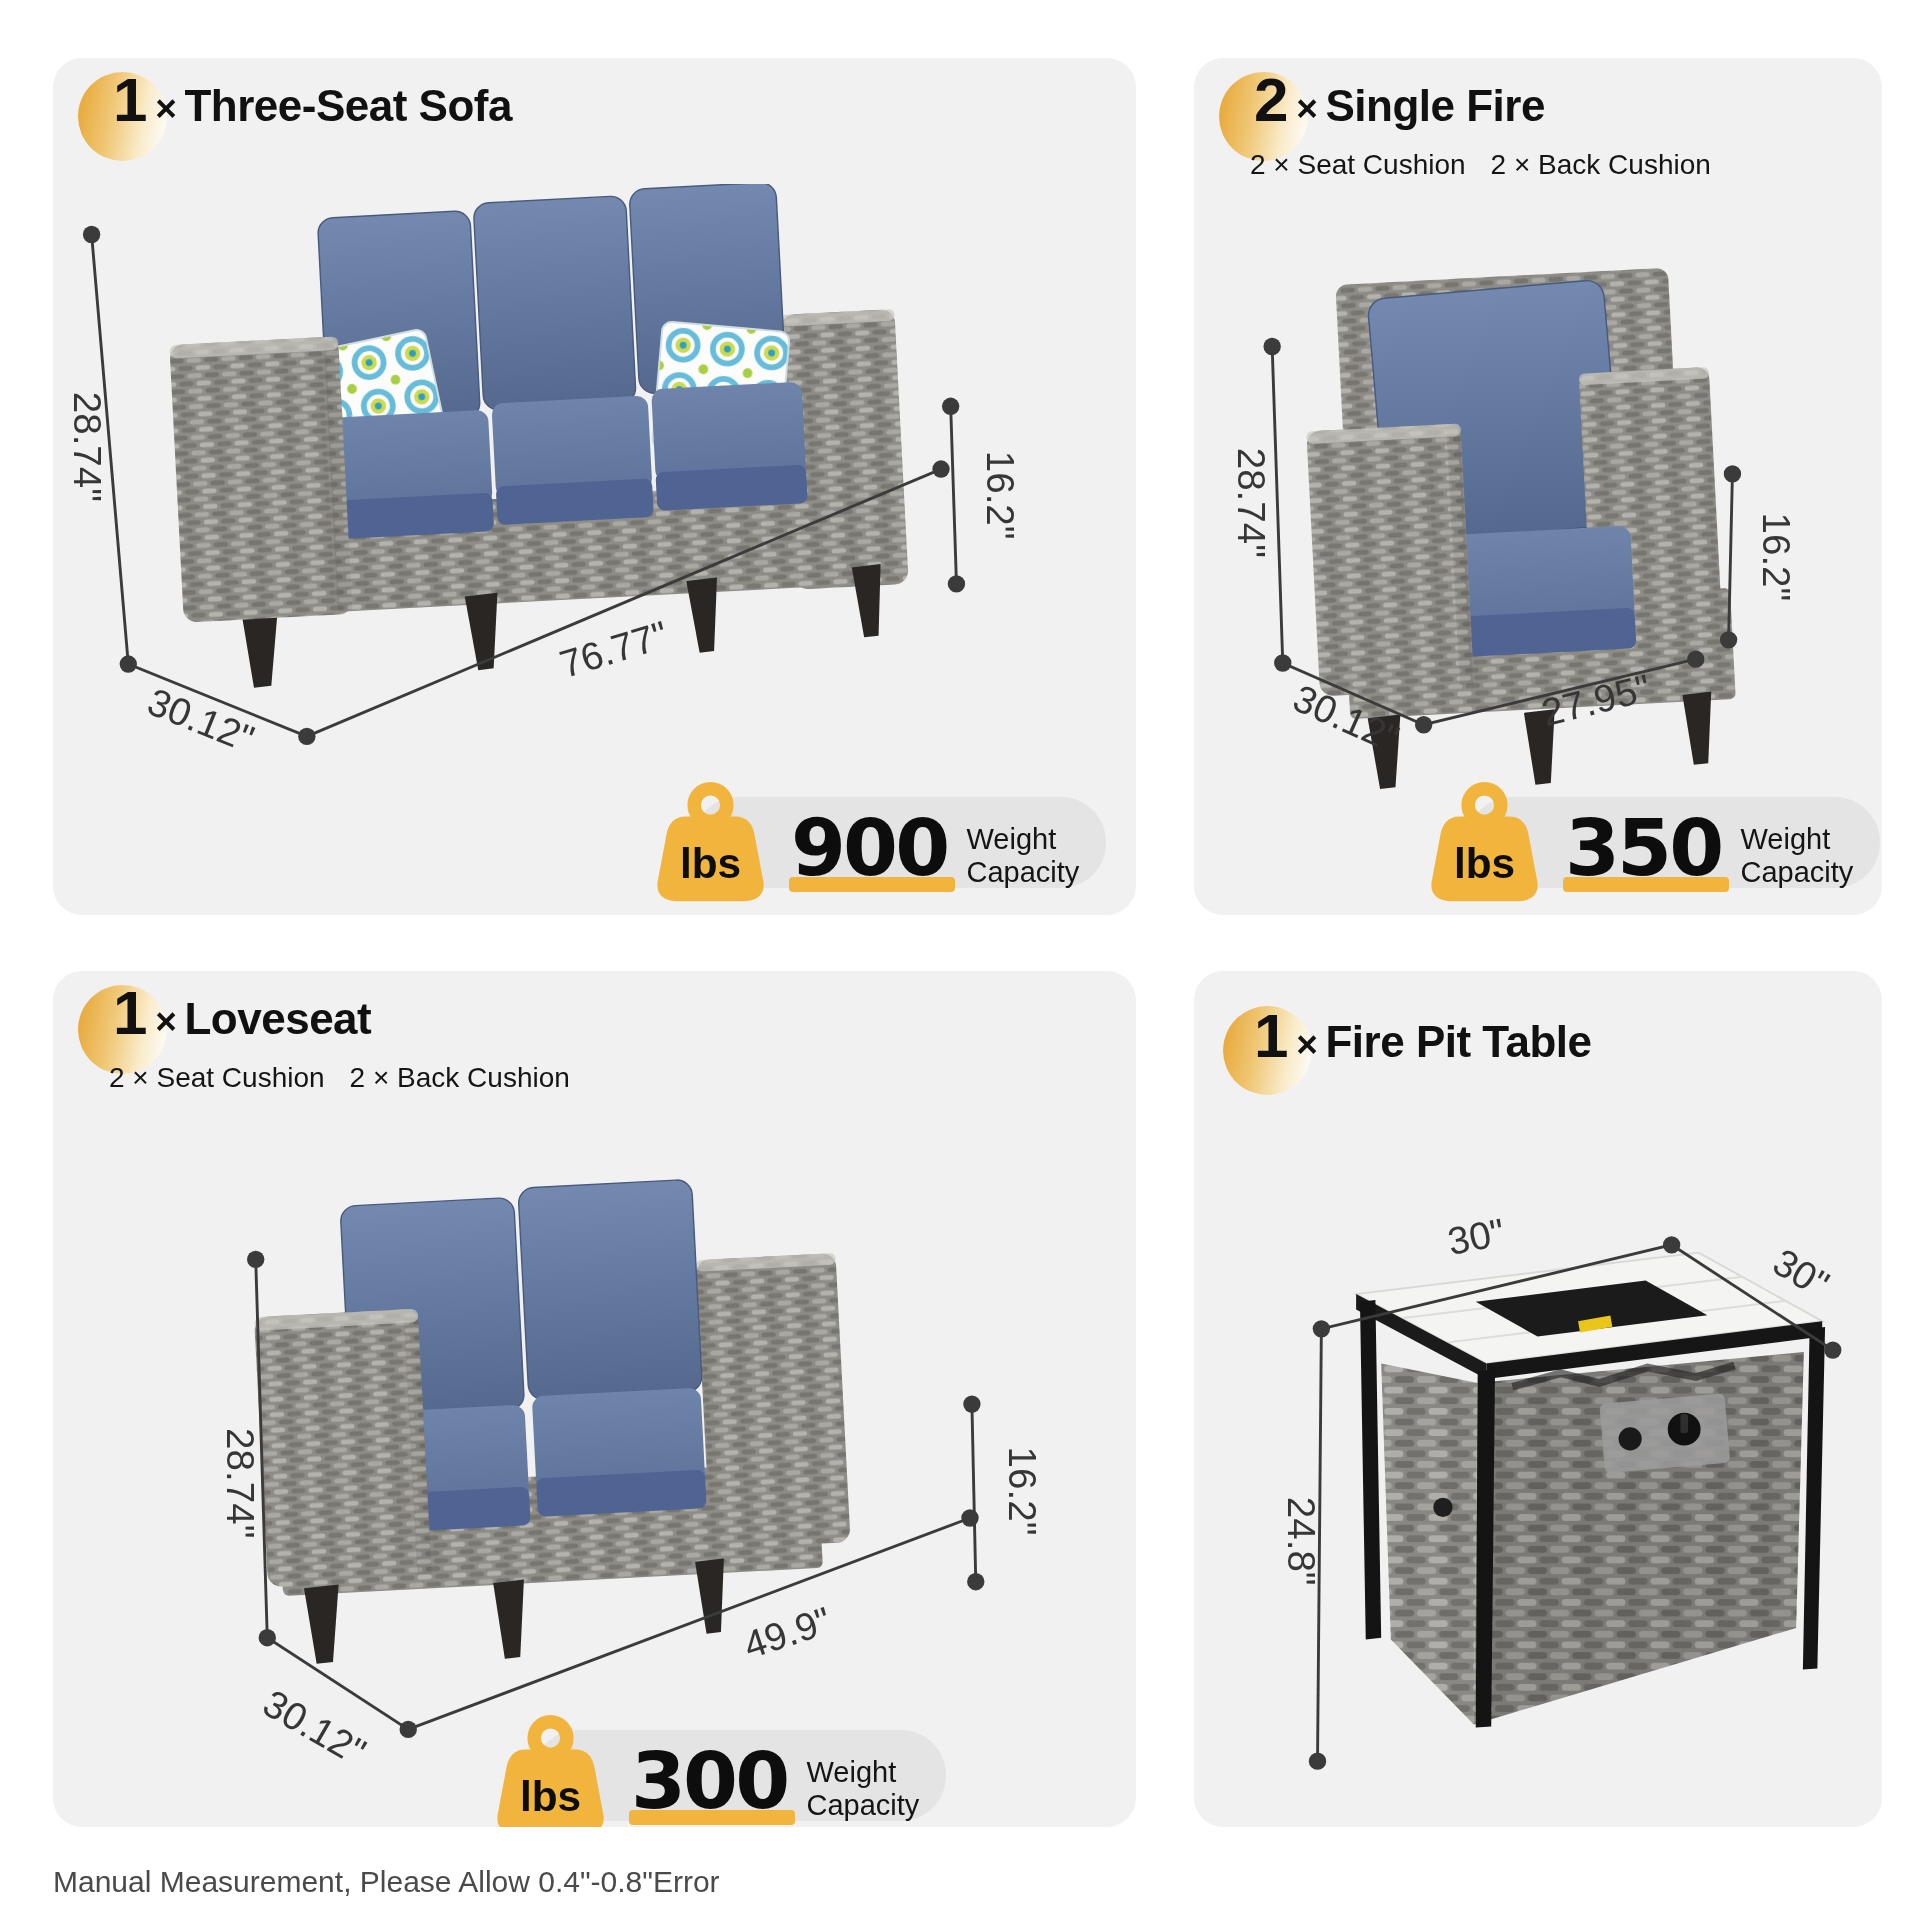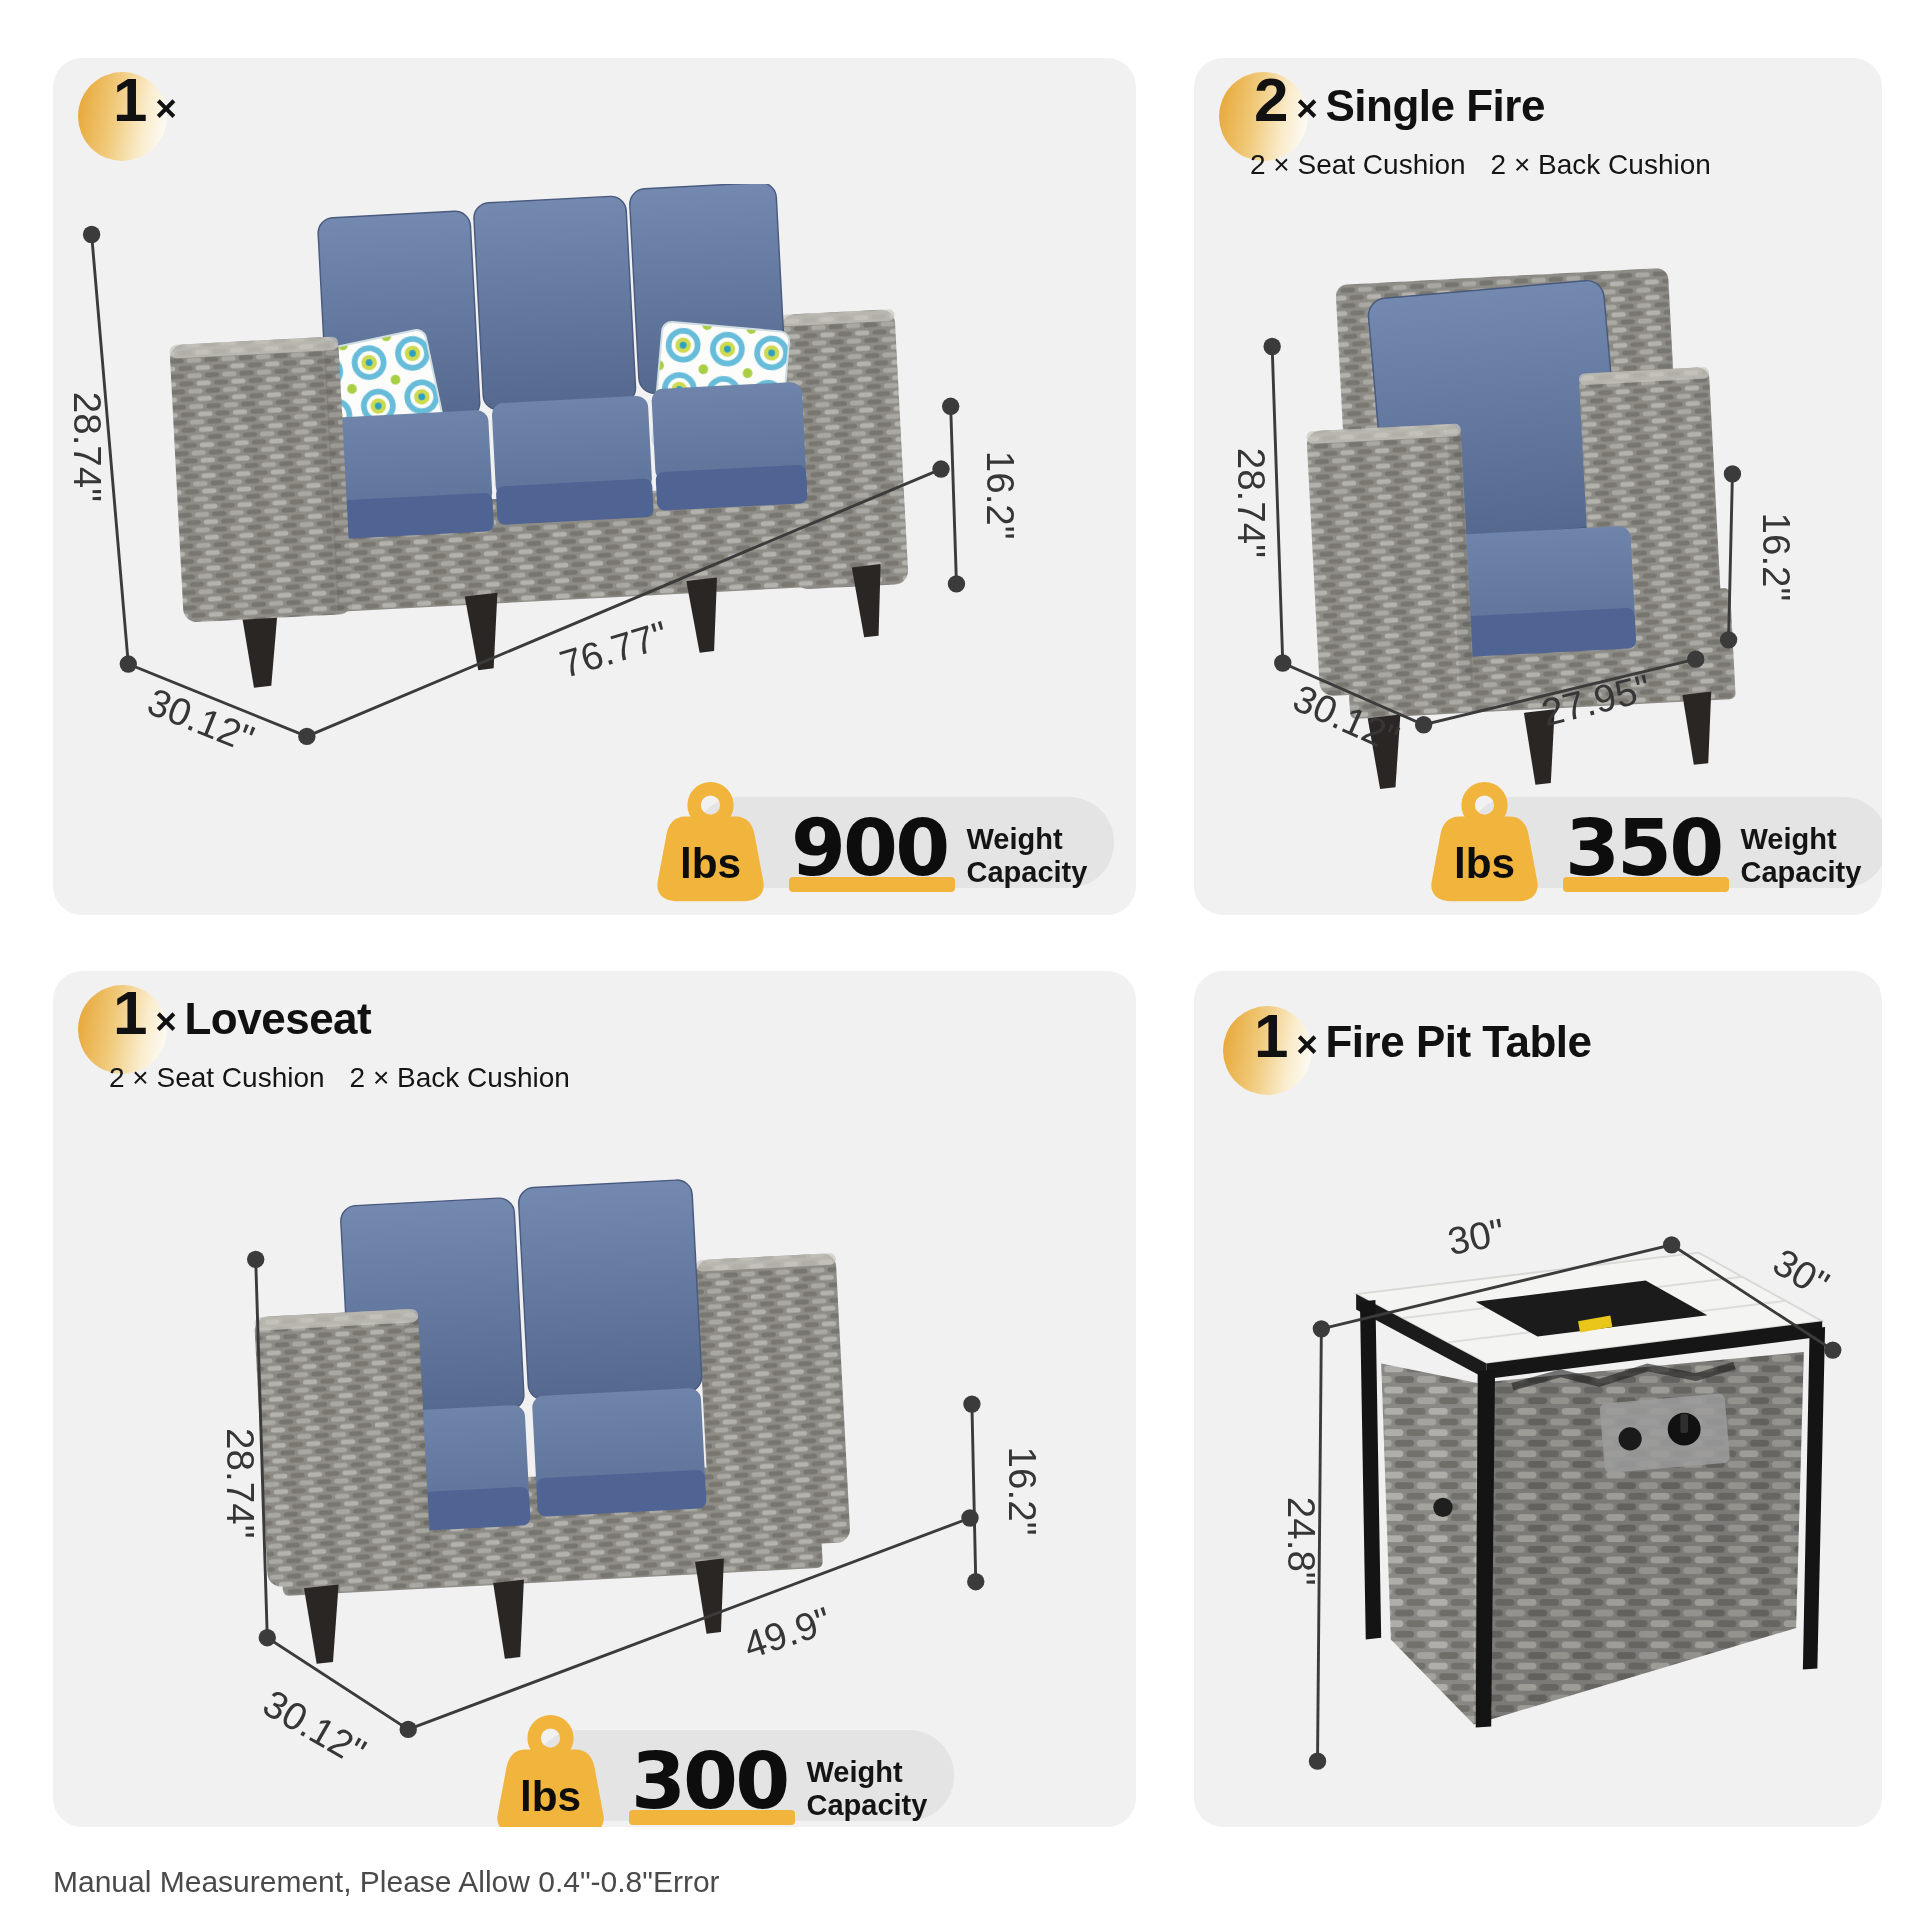--- a/index.html
+++ b/index.html
@@ -29,21 +29,21 @@
   .dt{font-family:"Liberation Sans",sans-serif;font-size:40px;fill:#363636;}
 
   
   .wbadge{position:absolute;width:454px;height:130px;}
   .wpill{position:absolute;left:46px;top:29px;height:91px;border-radius:45px;background:#e4e4e4;
     display:flex;align-items:flex-end;padding:0 27px 0 98px;gap:19.3px;}
   .wnum{position:relative;z-index:0;font-family:"DejaVu Sans","Liberation Sans",sans-serif;
     font-size:79px;font-weight:800;letter-spacing:-2.9px;color:#0d0d0d;line-height:1;}
   .wnum::after{content:"";position:absolute;left:-1.9px;right:-7.7px;bottom:-3.9px;height:15.4px;
     background:#f1b43c;border-radius:3.9px;z-index:-1;}
-  .wlabel{display:flex;flex-direction:column;font-size:29px;font-weight:700;line-height:1.12;color:#141414;}
+  .wlabel{display:flex;flex-direction:column;font-size:29px;font-weight:400;line-height:1.12;color:#141414;}
   .wicon{position:absolute;left:0;top:12px;width:127px;height:127px;}
   .wicon svg{width:100%;height:100%;}
 
   #footer-note{position:absolute;left:53px;top:1865px;font-size:30px;color:#4a4a4a;}
 </style>
 </head>
 <body>
 
 <svg width="0" height="0" style="position:absolute" aria-hidden="true">
   <defs>
@@ -84,20 +84,21 @@
   </defs>
 </svg>
 
 <div id="stage">
 
   <div class="panel" id="panel-sofa">
     <div class="hdr-circle"></div>
     <div class="trow">
       <span class="count">1</span>
       <span class="times">×</span>
+      <span class="ptitle">Three-Seat Sofa</span>
     </div>
 
     <svg class="illus" width="1083" height="628" viewBox="0 0 1122 650">
       <g transform="rotate(-3 480 300)">
         <rect x="762" y="150" width="118" height="285" rx="14" fill="url(#wk)"></rect>
         <rect x="762" y="150" width="118" height="12" rx="6" fill="#c9c7c1" opacity="0.7"></rect>
         <rect x="288" y="25" width="158" height="215" rx="16" fill="url(#gcu)" stroke="#4a5a7e" stroke-width="1.5"></rect>
         <rect x="450" y="18" width="158" height="215" rx="16" fill="url(#gcu)" stroke="#4a5a7e" stroke-width="1.5"></rect>
         <rect x="612" y="12" width="152" height="212" rx="16" fill="url(#gcu)" stroke="#4a5a7e" stroke-width="1.5"></rect>
         <g transform="translate(640,150) rotate(8)">

